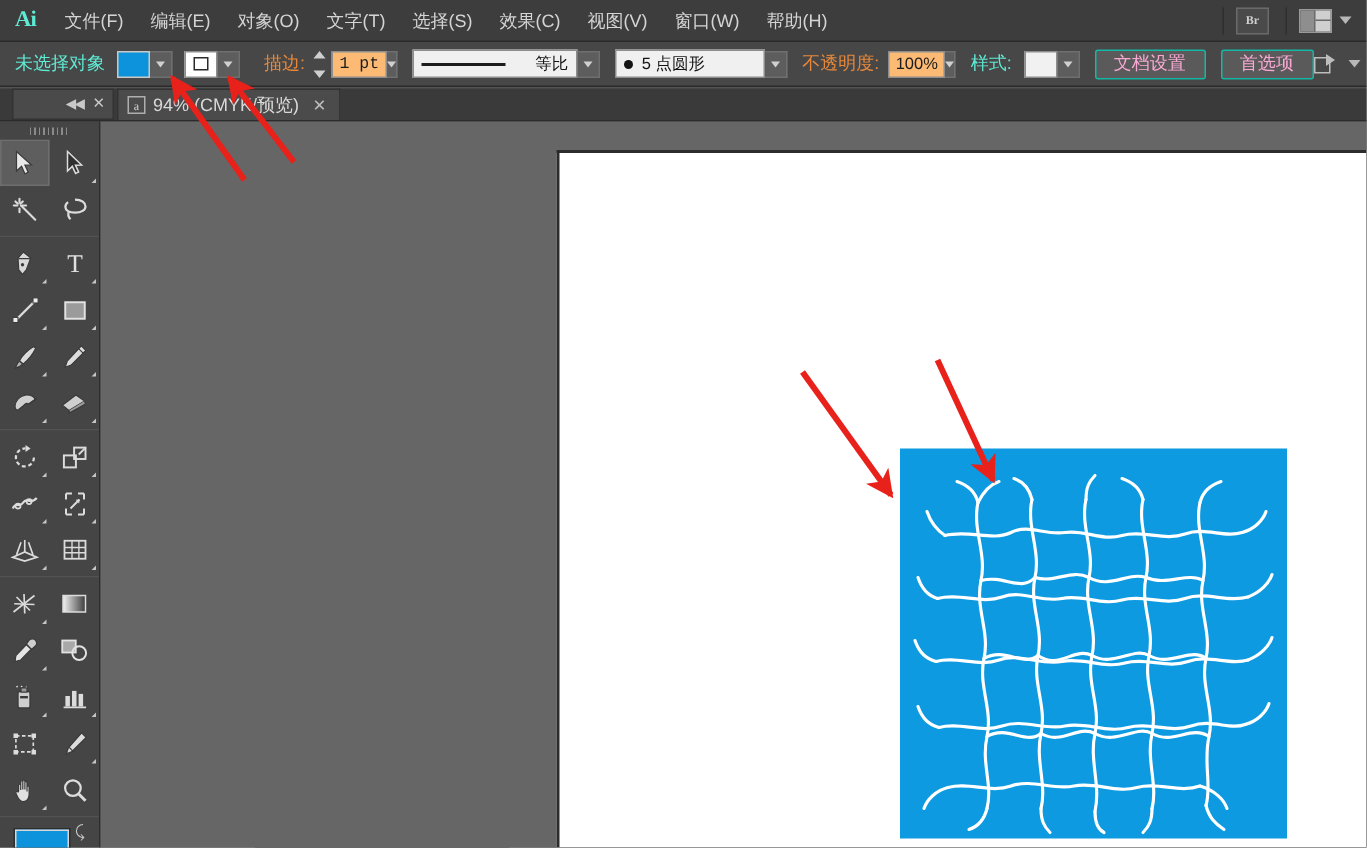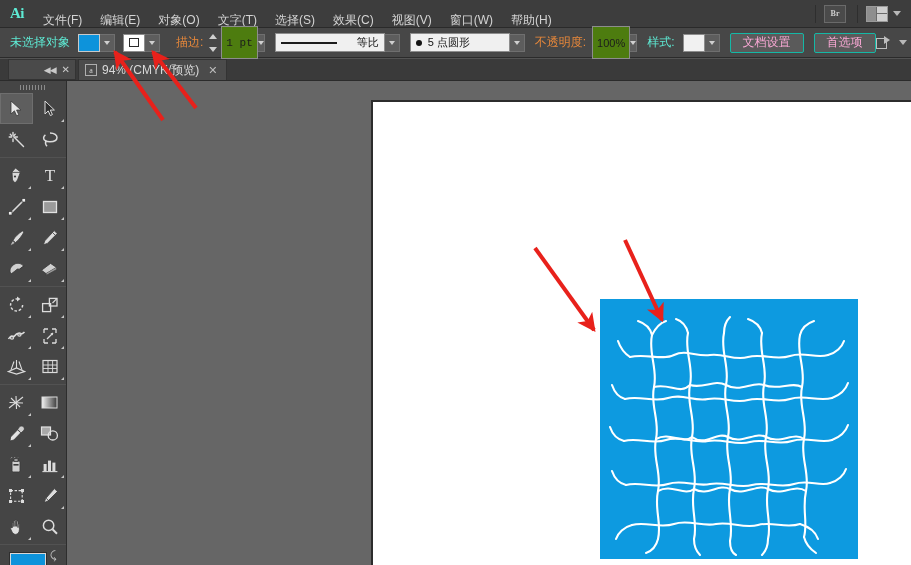--- a/index.html
+++ b/index.html
@@ -19,21 +19,21 @@
     border-bottom: 1px solid #2a2a2a;
     display: flex; align-items: center;
   }
   .ai-logo {
     width: 34px; height: 28px;
     display: flex; align-items: center; justify-content: center;
     color: #5eead4; font-weight: bold; font-size: 15px;
     font-family: "Liberation Serif", serif;
     letter-spacing: -0.5px;
   }
-  .menu-items { display: flex; align-items: flex-start; height: 16px; }
+  .menu-items { display: flex; align-items: center; height: 16px; }
   .menu-item {
     padding: 0 9px; height: 28px; line-height: 28px;
     color: #d4d4d4; font-size: 12px; white-space: nowrap;
     cursor: default;
   }
   .menubar-right {
     margin-left: auto; display: flex; align-items: center;
     height: 28px; padding-right: 10px;
   }
   .mb-sep { width: 1px; height: 18px; background: #2e2e2e; margin: 0 8px; }
@@ -87,21 +87,21 @@
     width: 12px; height: 18px; margin-left: 6px;
     display: flex; flex-direction: column; justify-content: space-between;
   }
   .spinner i {
     width: 0; height: 0; border-left: 4px solid transparent;
     border-right: 4px solid transparent; margin: 0 auto;
   }
   .spinner .up { border-bottom: 5px solid #cfcfcf; }
   .spinner .dn { border-top: 5px solid #cfcfcf; }
   .field {
-    height: 33px; background: #4d7c0f; border: 1px solid #8d8d8d;
+    height: 18px; background: #fdba74; border: 1px solid #8d8d8d;
     color: #1c1c1c; font-size: 11px; display: flex; align-items: center;
     padding: 0 4px; white-space: nowrap;
     font-family: "Liberation Mono", monospace;
   }
   .field.w-stroke { width: 62px; margin-left: 4px; }
   .field.w-opacity { width: 70px; margin-left: 6px;
                      font-family: "Liberation Sans", sans-serif; }
   .brushbox {
     width: 110px; height: 19px; background: #f0f0f0; border: 1px solid #8d8d8d;
     display: flex; align-items: center; padding: 0 5px; gap: 20px;

